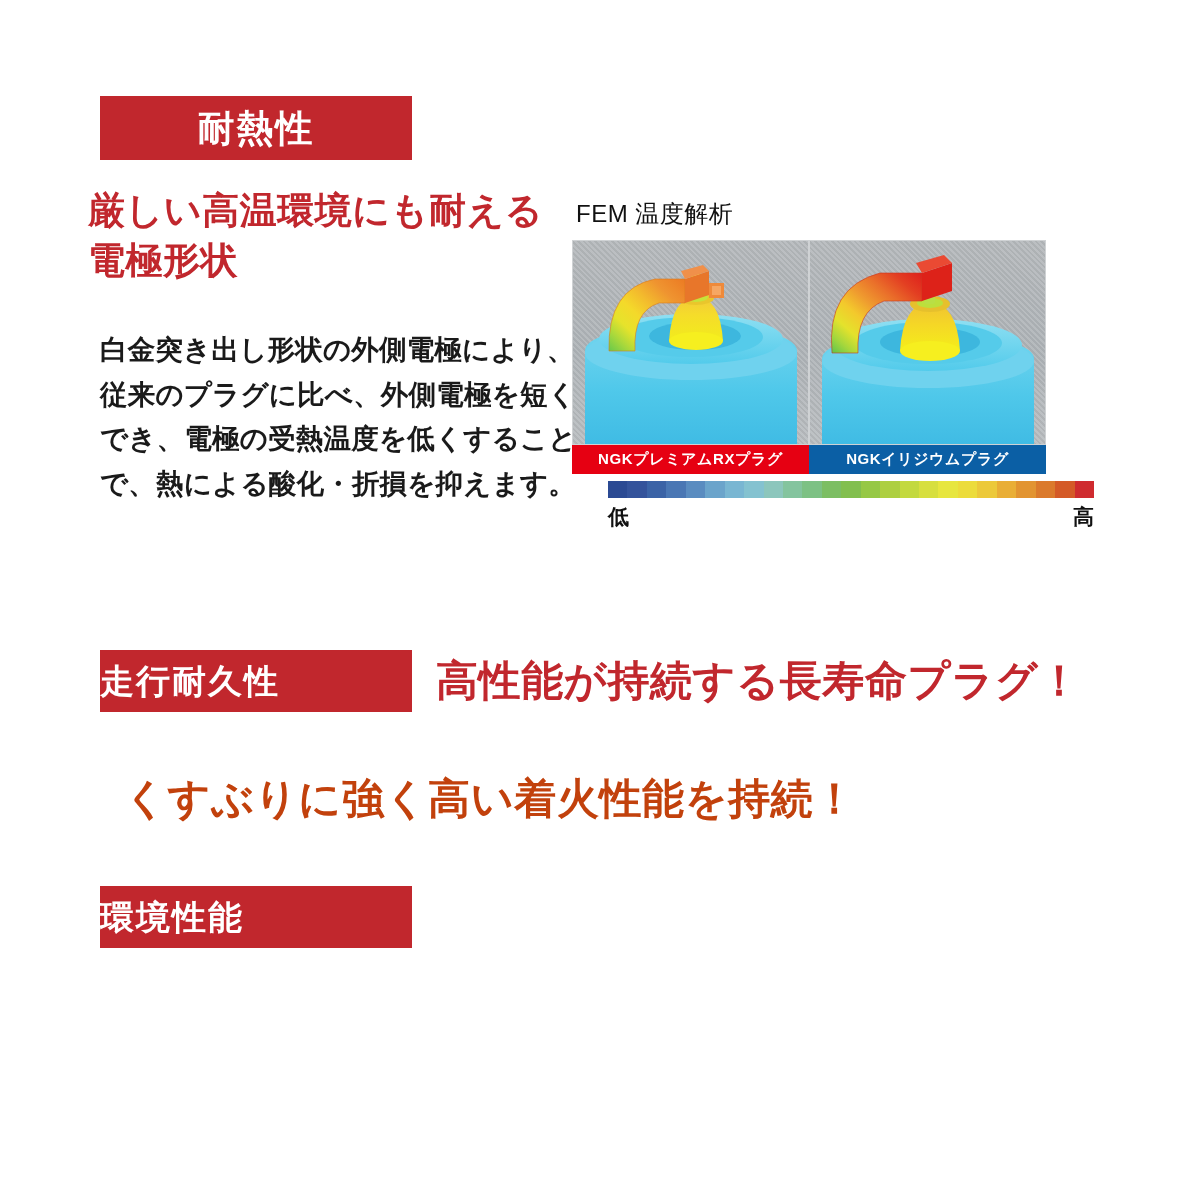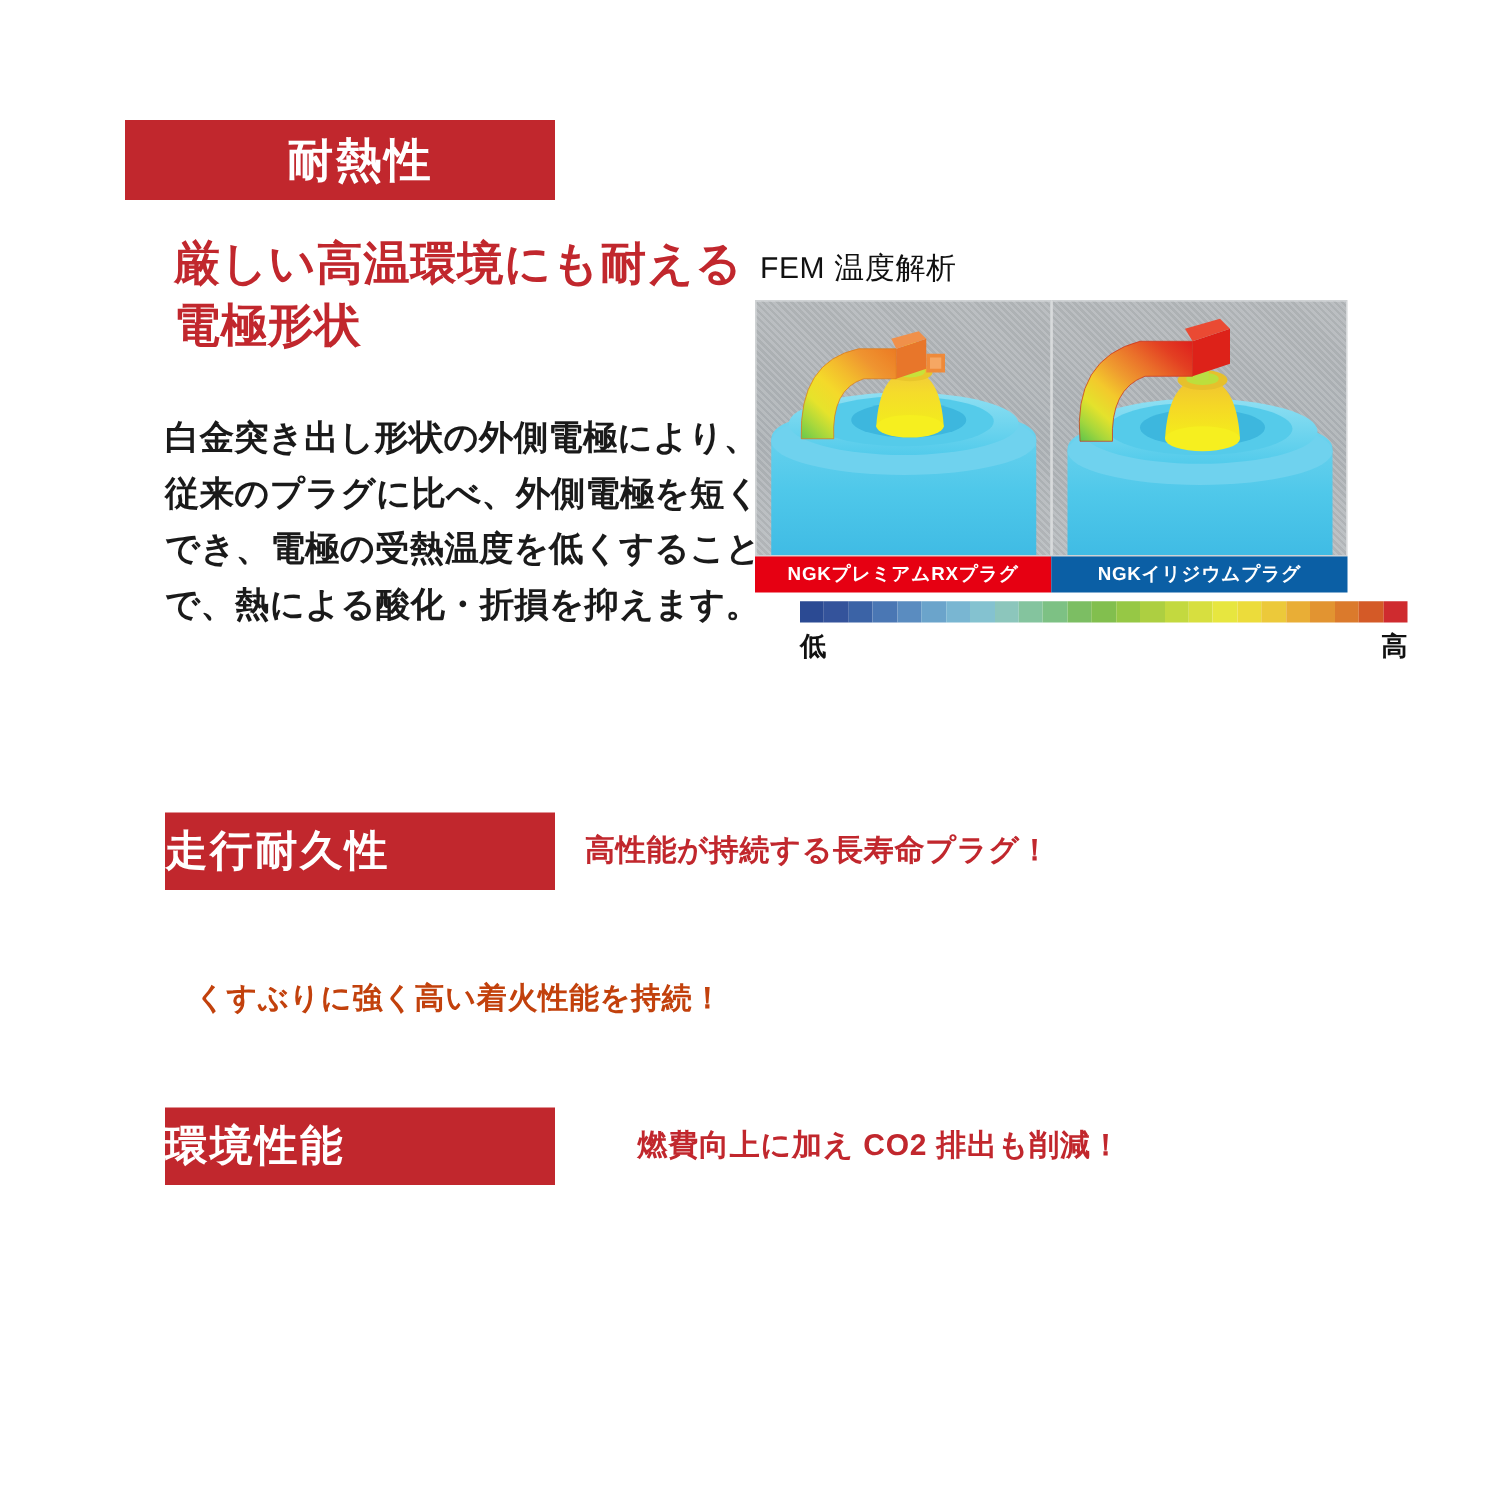--- a/index.html
+++ b/index.html
@@ -12,21 +12,21 @@
     width: 1200px;
     height: 1200px;
     position: relative;
     overflow: hidden;
     font-family: "Liberation Sans", "DejaVu Sans", sans-serif;
     color: #1a1a1a;
     -webkit-font-smoothing: antialiased;
   }
 
   
-  .abs { position: absolute; padding-left: 32px; }
+  .abs { position: absolute; }
 
   
   #heading-badge {
     left: 100px;
     top: 96px;
     width: 312px;
     height: 64px;
     background: #c1272d;
     display: flex;
     align-items: center;
@@ -34,21 +34,21 @@
   }
   #heading-badge .badge-text {
     color: #ffffff;
     font-size: 37px;
     font-weight: bold;
     letter-spacing: 2px;
     line-height: 1;
   }
 
   #subtitle {
-    left: 107px;
+    left: 88px;
     top: 186px;
     width: 480px;
     color: #c1272d;
     font-size: 37px;
     font-weight: bold;
     line-height: 1.34;
     letter-spacing: 0.5px;
   }
 
   #body-copy {
@@ -153,21 +153,21 @@
   .feature-badge span {
     color: #ffffff;
     font-size: 34px;
     font-weight: bold;
     letter-spacing: 2px;
     line-height: 1;
   }
   .feature-text {
     margin-left: 24px;
     color: #c1272d;
-    font-size: 24px;
+    font-size: 42px;
     font-weight: bold;
     letter-spacing: 0.6px;
     line-height: 1;
     white-space: nowrap;
   }
 </style>
 </head>
 <body>
 
 <div class="abs" id="heading-badge" style="background: rgb(193, 39, 45);">
@@ -337,14 +337,13 @@
 </div>
 
 <div class="abs feature-row" id="feature-row-1">
   <div class="feature-text" style="color: #c2410c;">くすぶりに強く高い着火性能を持続！</div>
 </div>
 
 <div class="abs feature-row" id="feature-row-2">
   <div class="feature-badge" style="background: rgb(193, 39, 45);">
     <span>環境性能</span>
   </div>
-  <div class="feature-text" style="color: rgb(193, 39, 45);">燃費向上に加え CO2 排出も削減！</div>
 </div>
 
 </body></html>

